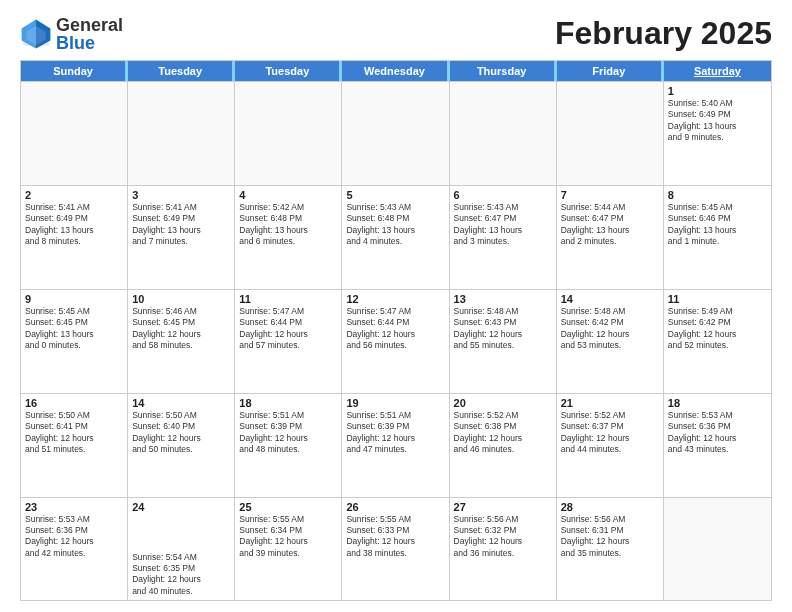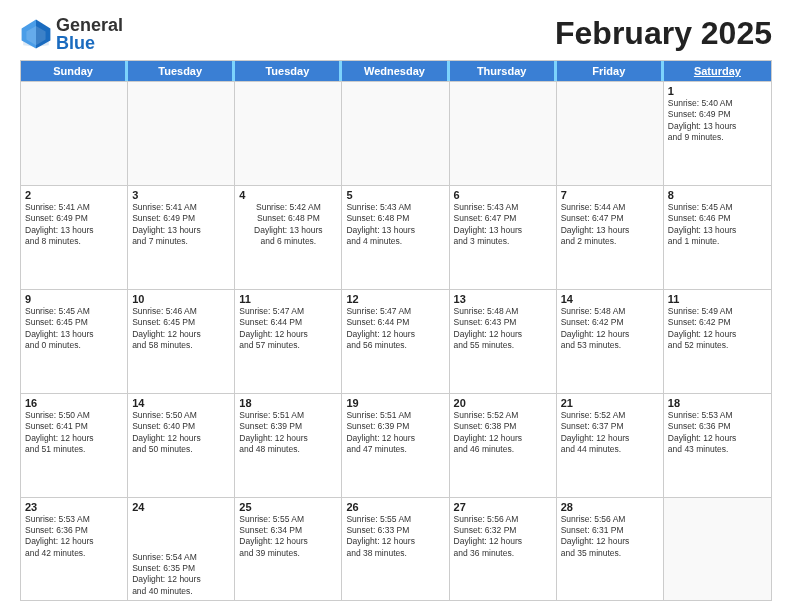--- a/index.html
+++ b/index.html
@@ -170,21 +170,21 @@
           </div>
           <div class="cal-cell">
             <span class="cell-day">3</span>
             <div class="cell-info" style="white-space: pre-line;">Sunrise: 5:41 AM
 Sunset: 6:49 PM
 Daylight: 13 hours
 and 7 minutes.</div>
           </div>
           <div class="cal-cell">
             <span class="cell-day">4</span>
-            <div class="cell-info" style="white-space: pre-line; text-align: center;">Sunrise: 5:42 AM
+            <div class="cell-info" style="white-space: pre-line;">Sunrise: 5:42 AM
 Sunset: 6:48 PM
 Daylight: 13 hours
 and 6 minutes.</div>
           </div>
           <div class="cal-cell">
             <span class="cell-day">5</span>
             <div class="cell-info" style="white-space: pre-line;">Sunrise: 5:43 AM
 Sunset: 6:48 PM
 Daylight: 13 hours
 and 4 minutes.</div>

